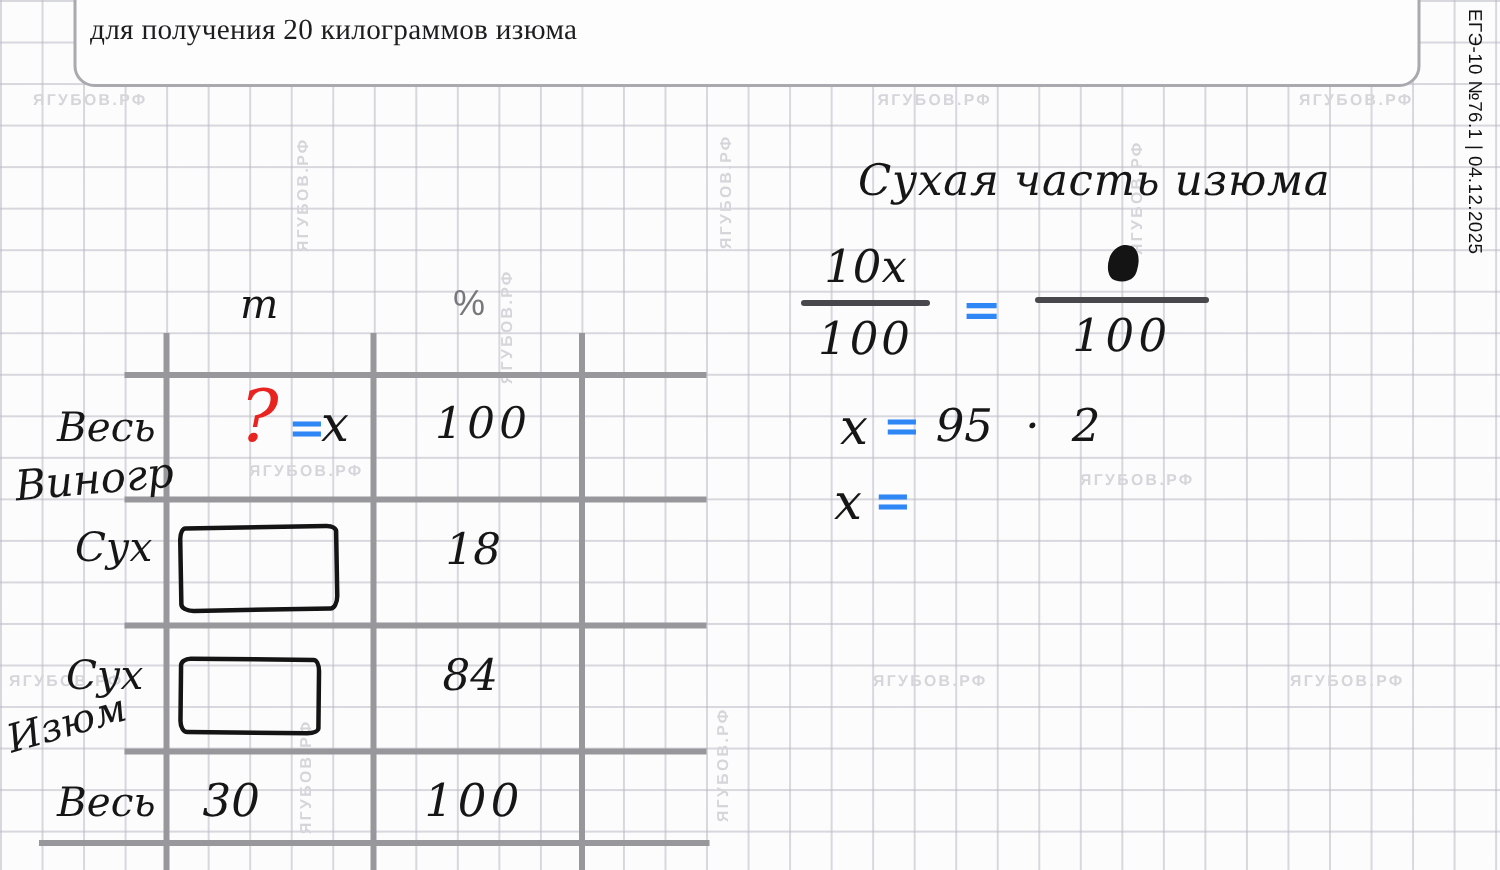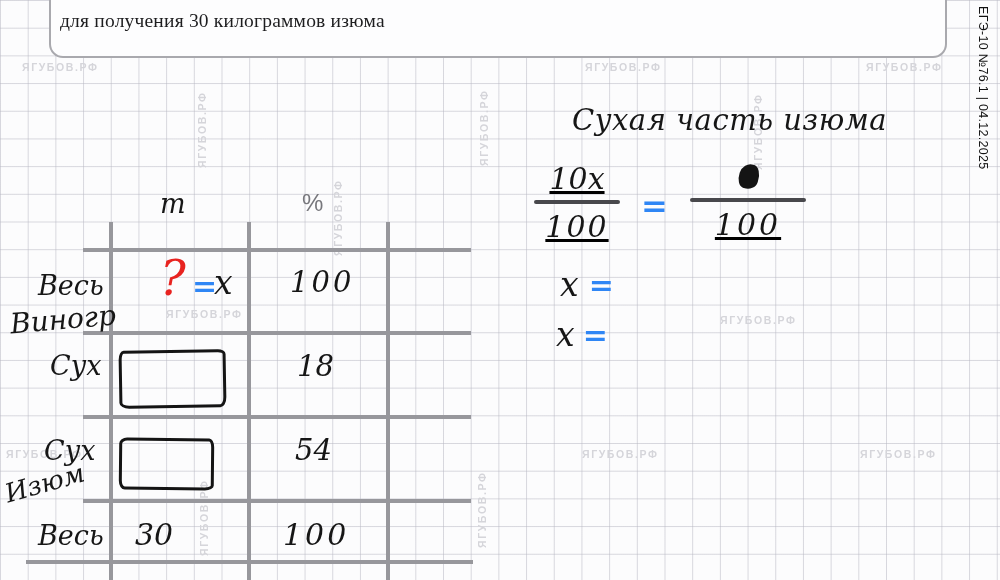--- a/index.html
+++ b/index.html
@@ -40,21 +40,21 @@
   .hw{
     position:absolute;font-family:"DejaVu Serif", serif;font-style:italic;
     color:#161616;white-space:nowrap;line-height:1;
   }
   .red{color:#e82320;}
   .blue{color:#2f86f5;font-weight:bold;}
   .gray-hdr{position:absolute;color:#77777c;font-family:"Liberation Sans",sans-serif;
     font-size:24px;line-height:1;}
   .drawn-rect{position:absolute;border:3px solid #141414;background:transparent;}
   
-  .frac{position:absolute;text-align:center;text-decoration:underline;}
+  .frac{position:absolute;text-align:center;}
   .frac .bar{height:4px;background:#48484c;border-radius:2px;margin:5px auto 6px;}
   .frac .num,.frac .den{font-family:"DejaVu Serif",serif;font-style:italic;color:#161616;
     font-size:30px;line-height:1.1;}
   .scribble{display:inline-block;width:20px;height:25px;background:#141414;
     border-radius:55% 45% 60% 40% / 50% 60% 40% 55%;transform:rotate(18deg);
     vertical-align:middle;margin:-6px 0 0 2px;}
   .work-row{position:absolute;display:flex;align-items:center;}
   .answer-ellipse{
     width:96px;height:58px;border:3px solid #a8603a;border-radius:50%;
     background:rgba(205,155,115,.18);display:flex;align-items:center;justify-content:center;
@@ -84,21 +84,21 @@
   <div class="tline v" style="left:109px;top:222px;height:358px"></div>
   <div class="tline v" style="left:247px;top:222px;height:358px"></div>
   <div class="tline v" style="left:386px;top:222px;height:358px"></div>
   <div class="tline h" style="left:83px;top:248px;width:388px"></div>
   <div class="tline h" style="left:83px;top:331px;width:388px"></div>
   <div class="tline h" style="left:83px;top:415px;width:388px"></div>
   <div class="tline h" style="left:83px;top:499px;width:388px"></div>
   <div class="tline h" style="left:26px;top:560px;width:447px"></div>
 
   <div class="problem-box">
-    <div>для получения 30 килограммов изюма</div>
+    <div>для получения 20 килограммов изюма</div>
   </div>
 
   <div class="side-label">ЕГЭ-10 №76.1 | 04.12.2025</div>
 
   <span class="hw" style="left:160px;top:190px;font-size:27px">m</span>
   <span class="gray-hdr" style="left:302px;top:191px">%</span>
 
   <span class="hw" style="left:38px;top:272px;font-size:27px">Весь</span>
   <span class="hw" style="left:10px;top:306px;font-size:28px;transform:rotate(-5deg)">Виногр</span>
   <span class="hw red" style="left:160px;top:254px;font-size:48px">?</span>
@@ -106,21 +106,21 @@
   <span class="hw" style="left:214px;top:266px;font-size:33px">x</span>
   <span class="hw" style="left:290px;top:268px;font-size:29px;letter-spacing:3px">100</span>
 
   <span class="hw" style="left:50px;top:352px;font-size:27px">Сух</span>
   <div class="drawn-rect" style="left:119px;top:350px;width:101px;height:52px;border-radius:5px 8px 6px 10px / 9px 5px 10px 6px;transform:rotate(-1deg)"></div>
   <span class="hw" style="left:297px;top:352px;font-size:29px">18</span>
 
   <span class="hw" style="left:44px;top:437px;font-size:27px">Сух</span>
   <span class="hw" style="left:4px;top:470px;font-size:26px;transform:rotate(-16deg)">Изюм</span>
   <div class="drawn-rect" style="left:119px;top:438px;width:89px;height:46px;border-radius:8px 5px 9px 6px / 6px 9px 5px 9px;transform:rotate(.6deg)"></div>
-  <span class="hw" style="left:295px;top:436px;font-size:29px">54</span>
+  <span class="hw" style="left:295px;top:436px;font-size:29px">84</span>
 
   <span class="hw" style="left:38px;top:522px;font-size:27px">Весь</span>
   <span class="hw" style="left:135px;top:520px;font-size:30px">30</span>
   <span class="hw" style="left:283px;top:520px;font-size:30px;letter-spacing:3px">100</span>
 
   <span class="hw" style="left:572px;top:106px;font-size:29px;letter-spacing:.5px">Сухая часть изюма</span>
 
   <div class="frac" style="left:534px;top:162px;width:86px">
     <div class="num">10x</div>
     <div class="bar" style="width:86px"></div>
@@ -133,20 +133,21 @@
     <div class="num" style="word-spacing:4px">
       <span class="scribble"></span>
     </div>
     <div class="bar" style="width:116px"></div>
     <div class="den" style="letter-spacing:3px">100</div>
   </div>
 
   <div class="work-row" style="left:560px;top:268px;gap:10px">
     <span class="hw" style="position:static;font-size:33px">x</span>
     <span class="hw blue" style="position:static;font-size:30px">=</span>
+    <span class="hw" style="position:static;font-size:30px;word-spacing:12px">95 · 2</span>
   </div>
 
   <div class="work-row" style="left:556px;top:318px;gap:8px">
     <span class="hw" style="position:static;font-size:33px">x</span>
     <span class="hw blue" style="position:static;font-size:30px">=</span>
   </div>
 
 </div>
 
 </body></html>

